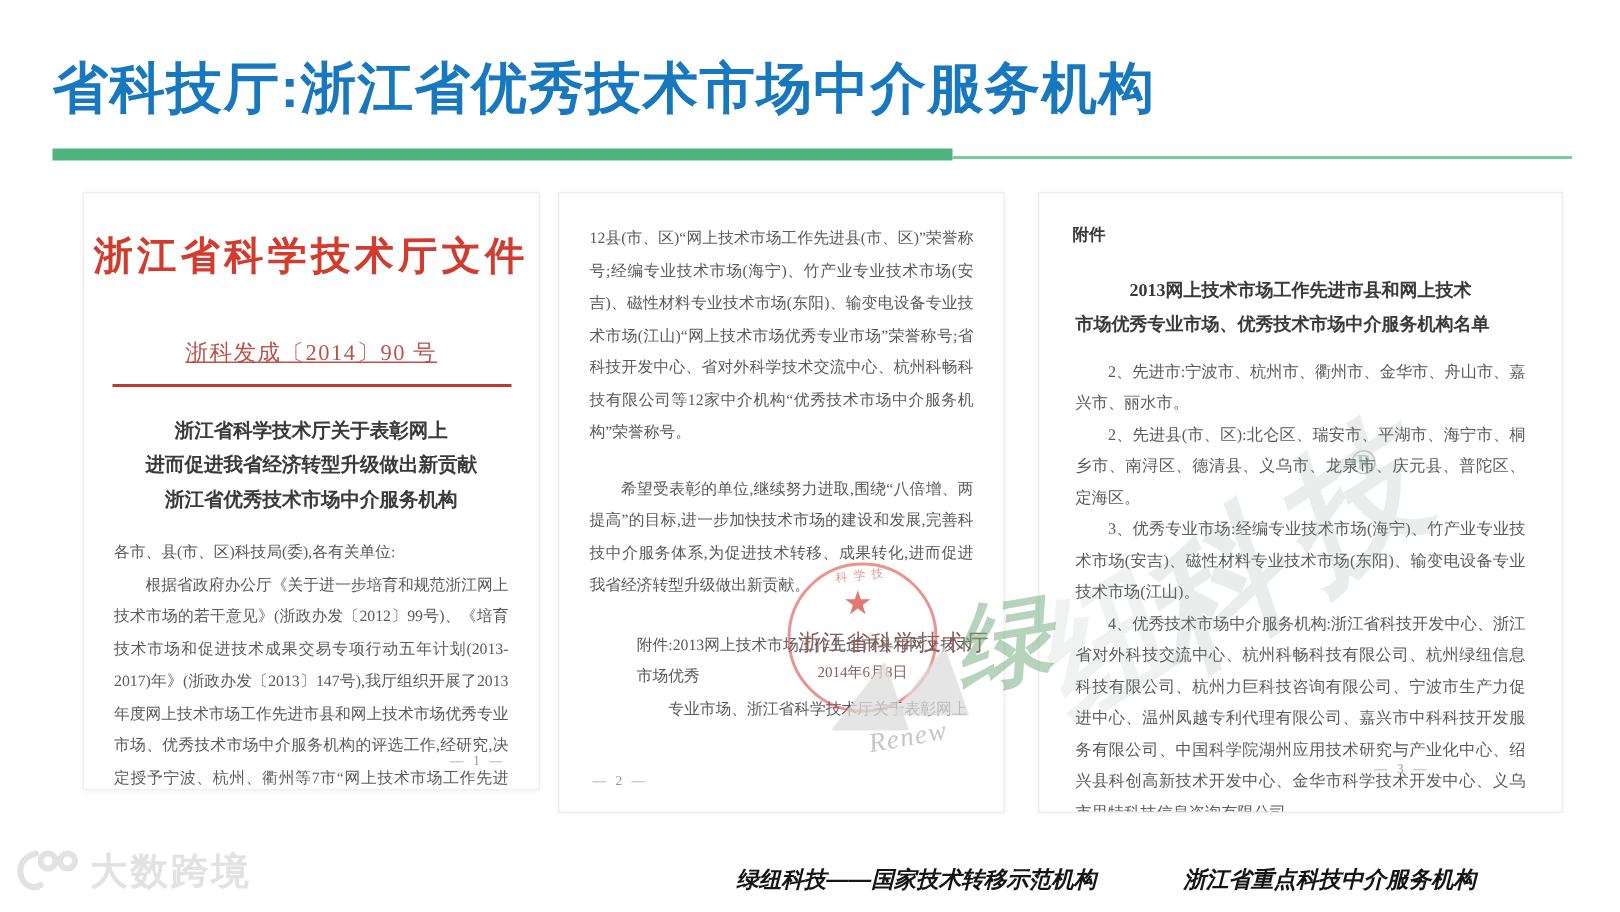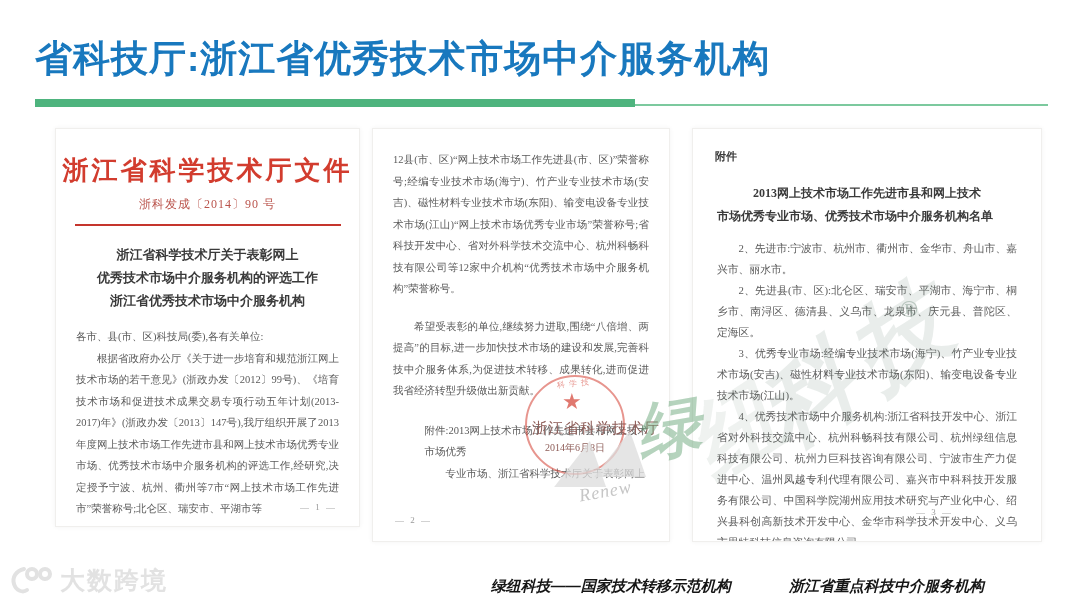--- a/index.html
+++ b/index.html
@@ -13,21 +13,21 @@
   .accent-bar-thin{position:absolute;left:635px;top:104px;width:413px;height:2px;background:#7cc99e;}
   
   .page{position:absolute;background:#ffffff;border:1px solid #f0efed;
         box-shadow:0 0 5px rgba(0,0,0,0.05);overflow:hidden;}
   #page1{left:55px;top:128px;width:303px;height:397px;}
   #page2{left:372px;top:128px;width:296px;height:412px;}
   #page3{left:692px;top:128px;width:348px;height:412px;}
   
   .masthead{margin-top:24px;text-align:center;font-size:26px;font-weight:700;
             color:#d23c2e;letter-spacing:3px;}
-  .doc-number{margin-top:8px;text-align:center;font-size:12px;color:#b9524a;letter-spacing:1px;}
+  .doc-number{margin-top:38px;text-align:center;font-size:15px;color:#b9524a;letter-spacing:1px;text-decoration:underline;}
   .red-rule{margin:11px auto 0 auto;width:266px;height:2px;background:#c5352d;}
   .doc-title{margin-top:18px;text-align:center;font-size:13px;font-weight:700;
              color:#3a3a3a;line-height:1.75;}
   .body-text{margin:14px 20px 0 20px;font-size:10.5px;color:#5a5a5a;line-height:2.05;
              text-align:justify;}
   .indent{text-indent:2em;}
   .page-num{position:absolute;font-size:9px;color:#999;letter-spacing:2px;}
   #page1 .page-num{right:22px;bottom:14px;}
   #page2 .page-num{left:22px;bottom:16px;}
   #page3 .page-num{right:88px;bottom:24px;}
@@ -86,21 +86,21 @@
   <div class="slide-title">省科技厅:浙江省优秀技术市场中介服务机构</div>
   <div class="accent-bar-thick"></div>
   <div class="accent-bar-thin"></div>
 
   <div class="page" id="page1">
     <div class="masthead">浙江省科学技术厅文件</div>
     <div class="doc-number">浙科发成〔2014〕90 号</div>
     <div class="red-rule"></div>
     <div class="doc-title">
       <span>浙江省科学技术厅关于表彰网上</span><br>
-      <span>优秀技术市场中介服务机构的评选工作</span><br>
+      <span>进而促进我省经济转型升级做出新贡献</span><br>
       <span>浙江省优秀技术市场中介服务机构</span>
     </div>
     <div class="body-text">各市、县(市、区)科技局(委),各有关单位:</div>
     <div class="body-text indent" style="margin-top:0;">根据省政府办公厅《关于进一步培育和规范浙江网上技术市场的若干意见》(浙政办发〔2012〕99号)、《培育技术市场和促进技术成果交易专项行动五年计划(2013-2017)年》(浙政办发〔2013〕147号),我厅组织开展了2013年度网上技术市场工作先进市县和网上技术市场优秀专业市场、优秀技术市场中介服务机构的评选工作,经研究,决定授予宁波、杭州、衢州等7市“网上技术市场工作先进市”荣誉称号;北仑区、瑞安市、平湖市等</div>
     <div class="page-num">— 1 —</div>
   </div>
 
   <div class="page" id="page2">
     <div class="body-text">12县(市、区)“网上技术市场工作先进县(市、区)”荣誉称号;经编专业技术市场(海宁)、竹产业专业技术市场(安吉)、磁性材料专业技术市场(东阳)、输变电设备专业技术市场(江山)“网上技术市场优秀专业市场”荣誉称号;省科技开发中心、省对外科学技术交流中心、杭州科畅科技有限公司等12家中介机构“优秀技术市场中介服务机构”荣誉称号。</div>
     <div class="body-text indent" style="margin-top:16px;">希望受表彰的单位,继续努力进取,围绕“八倍增、两提高”的目标,进一步加快技术市场的建设和发展,完善科技中介服务体系,为促进技术转移、成果转化,进而促进我省经济转型升级做出新贡献。</div>

